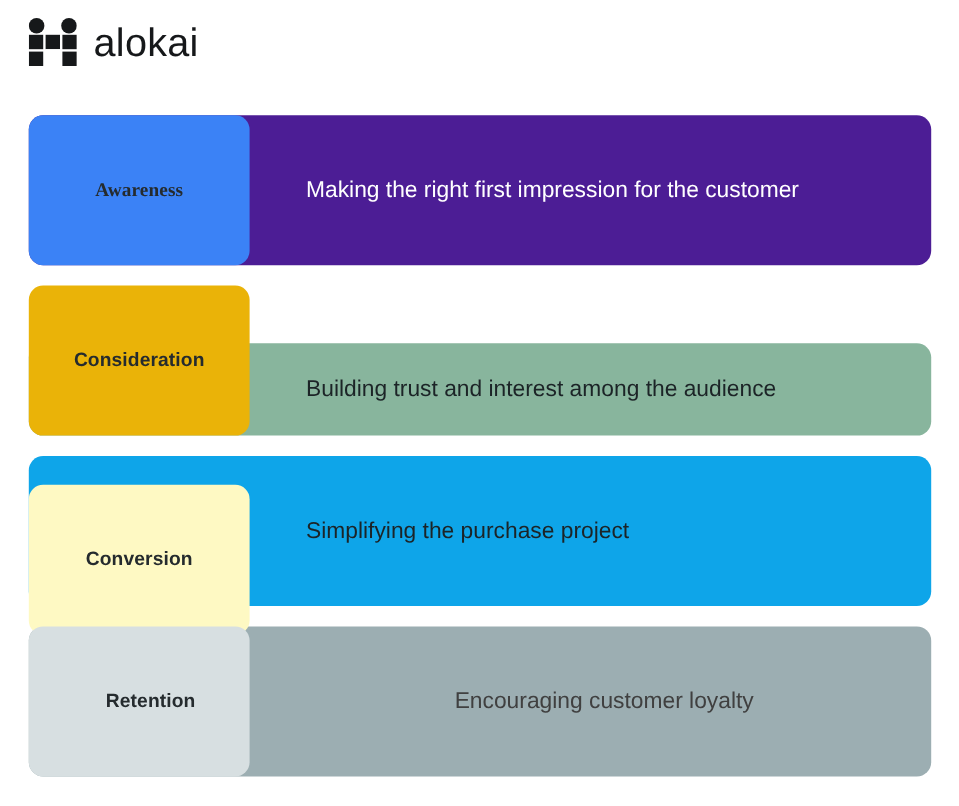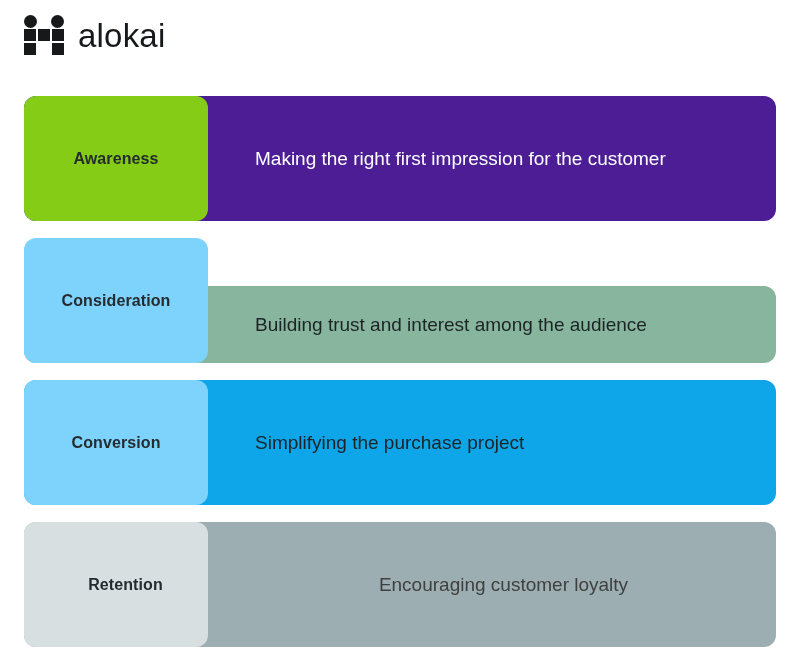--- a/index.html
+++ b/index.html
@@ -128,39 +128,39 @@
     </svg>
     <span class="brand-word">alokai</span>
   </div>
 
   <div class="stages">
 
     <div class="stage-row">
       <div class="stage-bar" style="background: #4c1d95;">
         <div class="stage-desc" style="color: rgb(255, 255, 255);">Making the right first impression for the customer</div>
       </div>
-      <div class="stage-label-card" style="background: #84cc16;">
+      <div class="stage-label-card" style="background: #3b82f6; font-family: Liberation Serif, serif;">
         <span class="stage-label" style="color: rgb(37, 43, 46);">Awareness</span>
       </div>
     </div>
 
     <div class="stage-row">
       <div class="stage-bar" style="background: rgb(136, 181, 157); margin-top: 48px;">
         <div class="stage-desc" style="color: rgb(28, 36, 39);">Building trust and interest among the audience</div>
       </div>
-      <div class="stage-label-card" style="background: #7dd3fc;">
+      <div class="stage-label-card" style="background: #eab308;">
         <span class="stage-label" style="color: rgb(37, 43, 46);">Consideration</span>
       </div>
     </div>
 
     <div class="stage-row">
       <div class="stage-bar" style="background: #0ea5e9;">
         <div class="stage-desc" style="color: rgb(28, 36, 39);">Simplifying the purchase project</div>
       </div>
-      <div class="stage-label-card" style="background: #7dd3fc;">
+      <div class="stage-label-card" style="background: #fef9c3; margin-top: 24px;">
         <span class="stage-label" style="color: rgb(37, 43, 46);">Conversion</span>
       </div>
     </div>
 
     <div class="stage-row">
       <div class="stage-bar" style="background: rgb(156, 174, 178);">
         <div class="stage-desc" style="color: #404040; text-align: center;">Encouraging customer loyalty</div>
       </div>
       <div class="stage-label-card" style="background: rgb(215, 223, 225);">
         <span class="stage-label" style="color: rgb(37, 43, 46); margin-left: 19px;">Retention</span>

